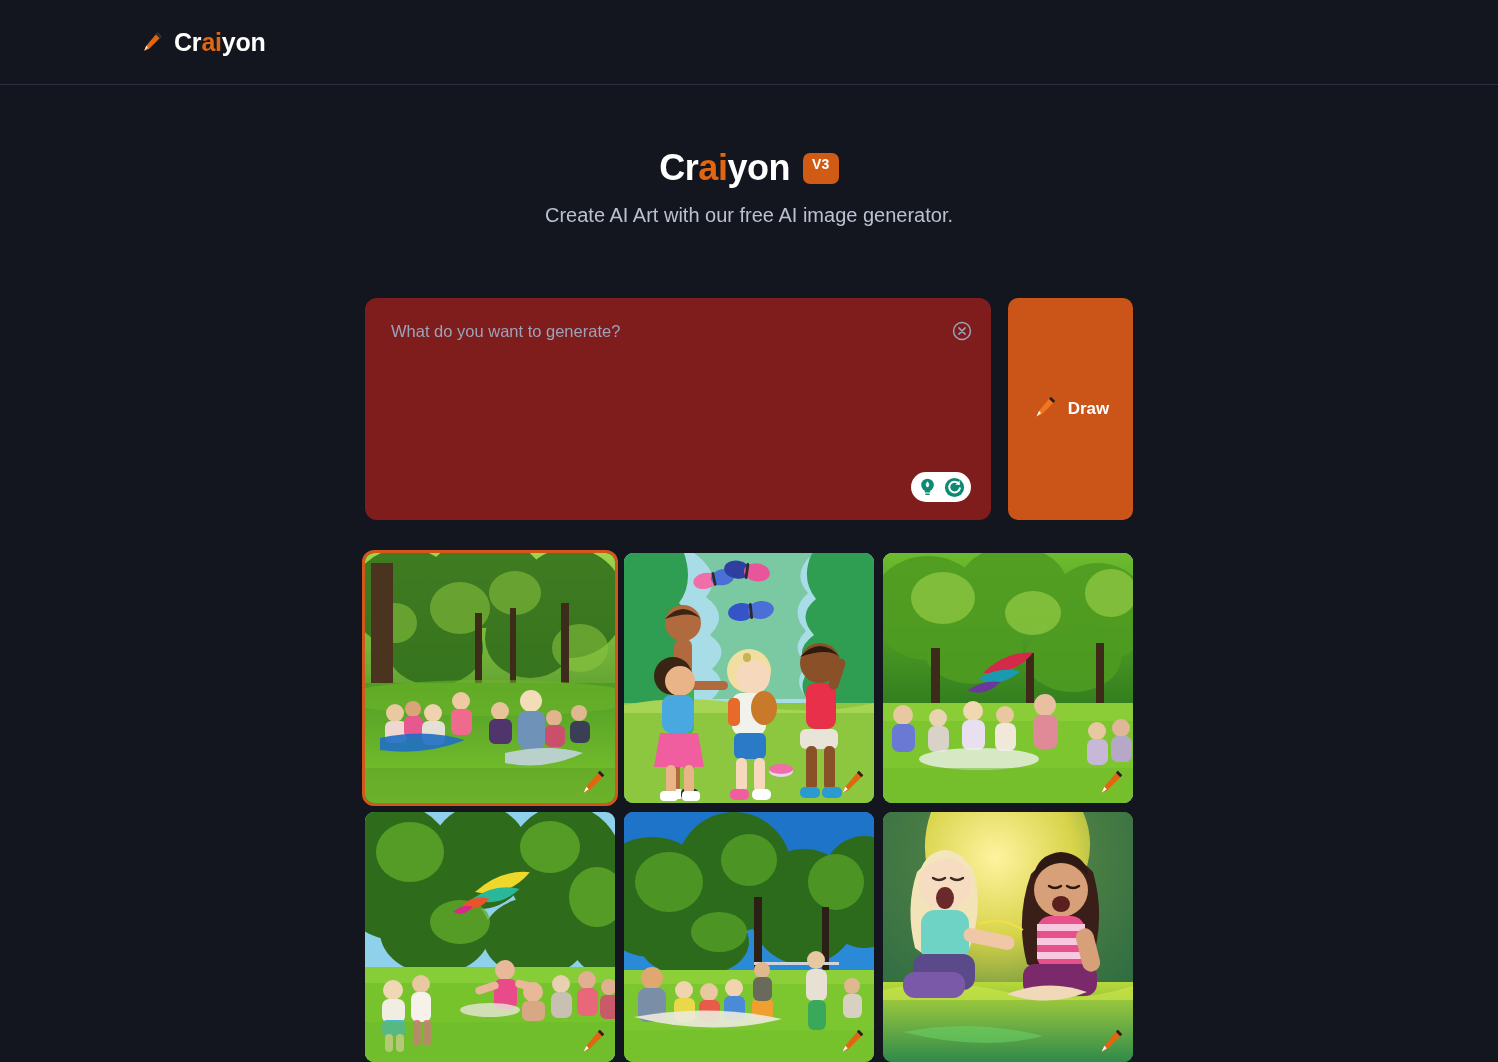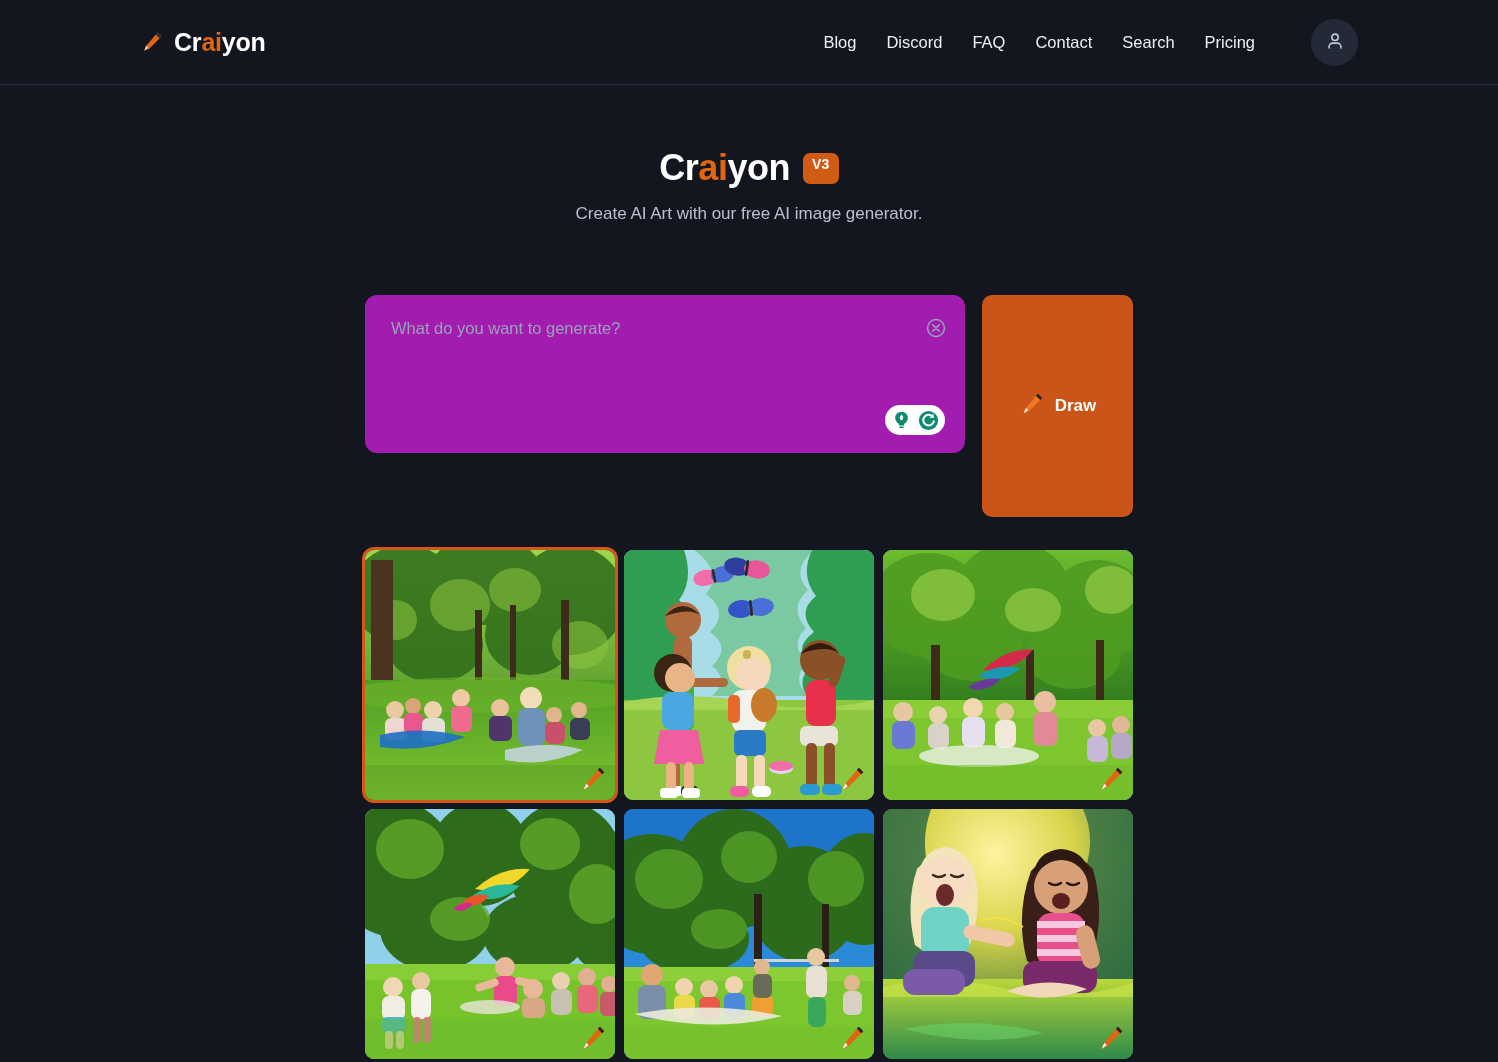--- a/index.html
+++ b/index.html
@@ -82,36 +82,36 @@
     color: #ffffff;
     font-size: 14px;
     font-weight: bold;
     border-radius: 7px;
     padding: 4px 9px 13px 9px;
     line-height: 1;
     letter-spacing: 0.3px;
   }
   .hero-sub {
     margin-top: 15px;
-    font-size: 17px;
+    font-size: 20px;
     color: #b9c0d0;
   }
 
   
   .prompt-row {
     margin: 71px auto 0 auto;
     width: 768px;
     display: flex;
     gap: 17px;
   }
   .prompt-box {
     position: relative;
     flex: 1;
-    height: 158px;
-    background: #a21caf;
+    height: 222px;
+    background: #7f1d1d;
     border-radius: 12px;
     padding: 22px 26px;
   }
   .prompt-input {
     width: 100%;
     height: 120px;
     background: transparent;
     border: none;
     outline: none;
     resize: none;
@@ -140,21 +140,21 @@
     align-items: center;
     gap: 4px;
     padding: 0 5px;
   }
   .tool-pill button {
     background: none; border: none; padding: 0; cursor: pointer;
     width: 23px; height: 23px; display:block;
   }
 
   .draw-btn {
-    width: 151px;
+    width: 125px;
     height: 222px;
     background: #cb5518;
     border: none;
     border-radius: 10px;
     color: #ffffff;
     font-size: 17px;
     font-weight: bold;
     font-family: "Liberation Sans", sans-serif;
     display: flex;
     align-items: center;
@@ -201,36 +201,20 @@
       <svg class="brand-pencil" viewBox="0 0 24 24">
         <path d="M17.5 2.6 L21.4 6.5 L9.2 18.7 L4.2 20.8 L6.3 15.8 Z" fill="#e2650f"></path>
         <path d="M17.5 2.6 L21.4 6.5 L19.6 8.3 L15.7 4.4 Z" fill="#2b2b2b"></path>
         <path d="M4.2 20.8 L6.3 15.8 L7.8 17.3 Z" fill="#f2f2f2"></path>
         <path d="M6.3 15.8 L9.2 18.7 L4.2 20.8 Z" fill="#ffffff" opacity="0.18"></path>
       </svg>
     </span>
     <span class="brand-text"><span>Cr</span><span class="ai">ai</span><span>yon</span></span>
   </div>
 
-  <nav class="nav">
-    <a>Blog</a>
-    <a>Discord</a>
-    <a>FAQ</a>
-    <a>Contact</a>
-    <a>Search</a>
-    <a>Pricing</a>
-    <button class="avatar-btn">
-      <span>
-        <svg width="22" height="22" viewBox="0 0 24 24" fill="none" stroke="#c3c9d8" stroke-width="1.7" stroke-linecap="round">
-          <circle cx="12" cy="8" r="3.5"></circle>
-          <path d="M5.5 19.5 v-1.2 a4 4 0 0 1 4-4 h5 a4 4 0 0 1 4 4 v1.2"></path>
-        </svg>
-      </span>
-    </button>
-  </nav>
 </div>
 
 <div class="hero">
   <div class="hero-title">
     <span><span>Cr</span><span class="ai">ai</span><span>yon</span></span>
     <span class="badge">V3</span>
   </div>
   <div class="hero-sub">Create AI Art with our free AI image generator.</div>
 </div>
 

